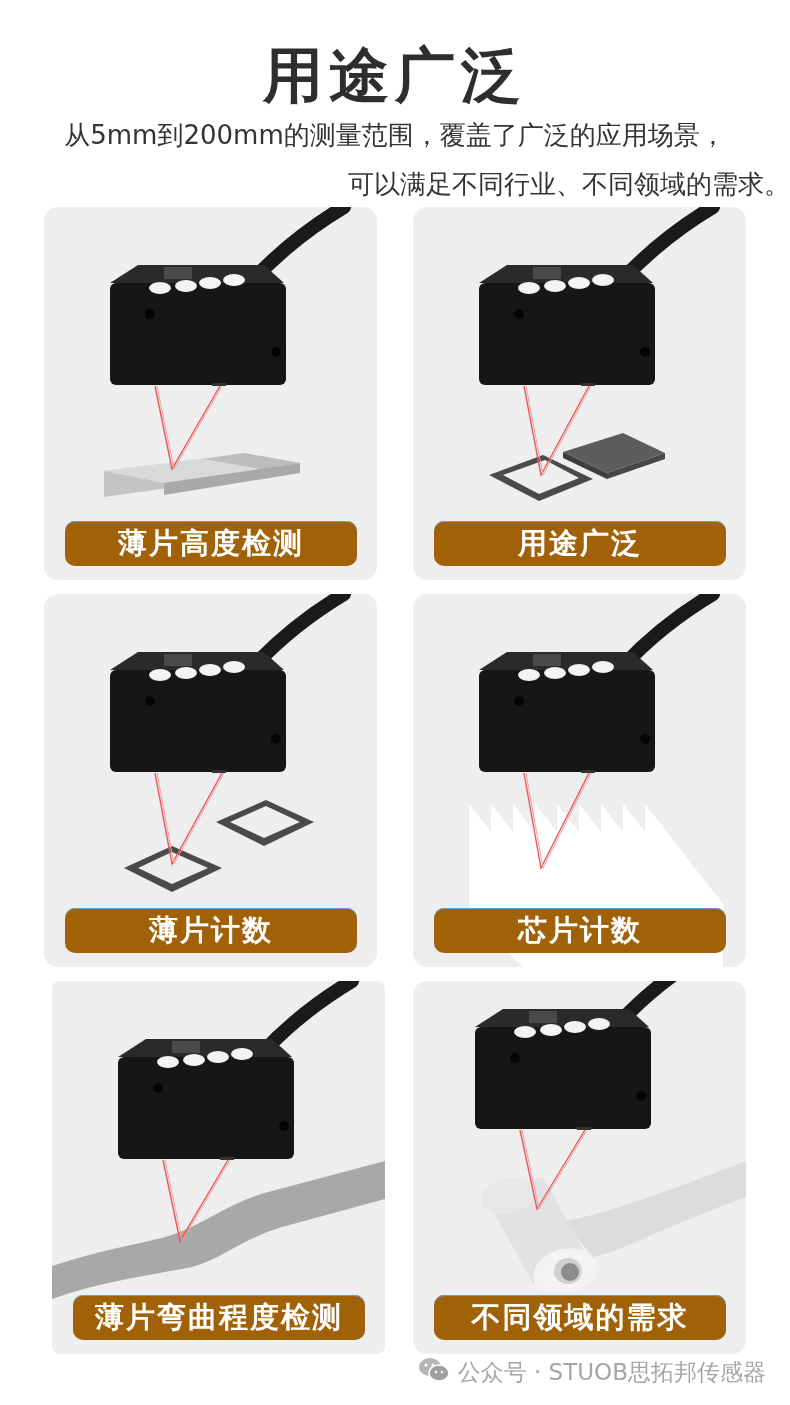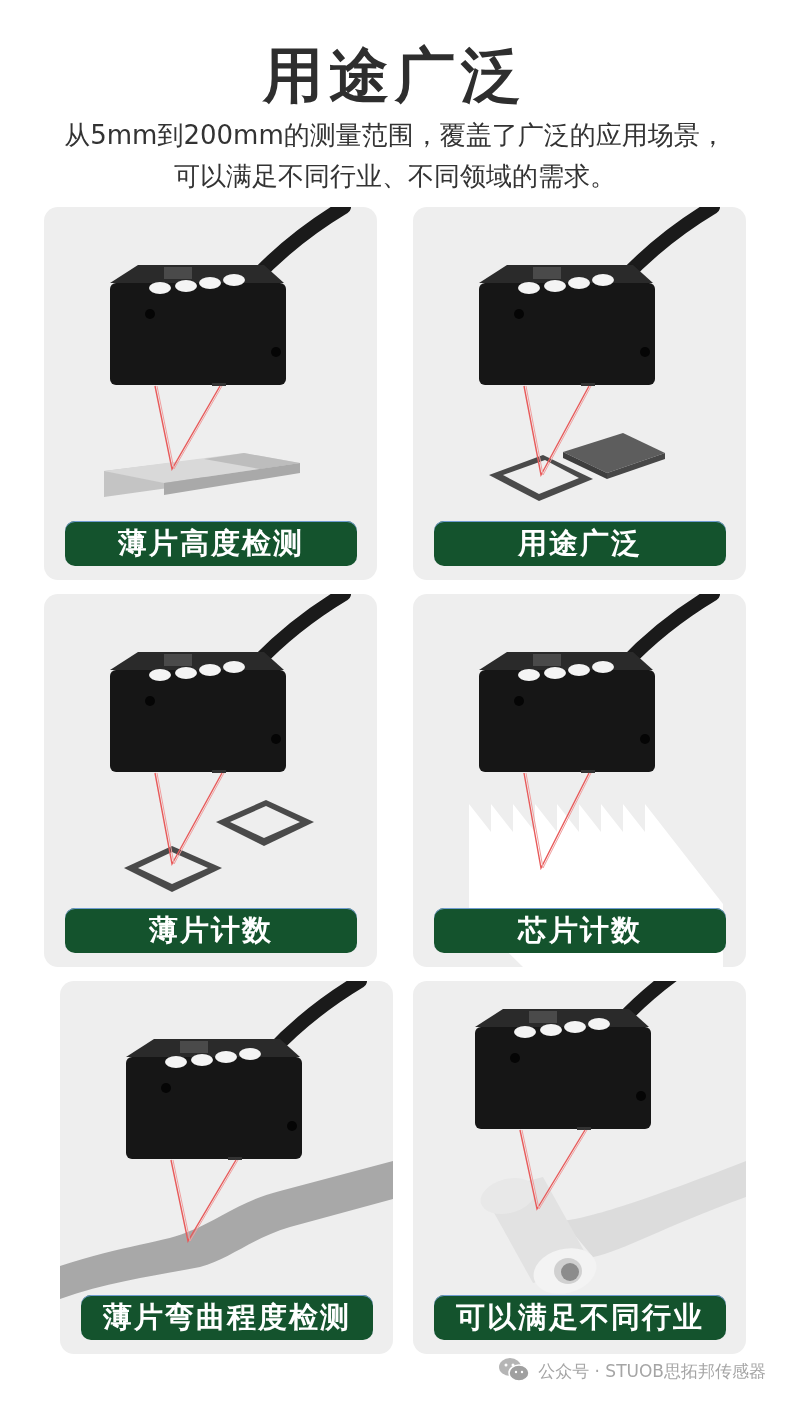--- a/index.html
+++ b/index.html
@@ -2,28 +2,28 @@
 <html><head>
 <meta charset="utf-8">
 <style>
   html, body { margin:0; padding:0; }
   body { width:790px; height:1405px; background:#ffffff; position:relative; overflow:hidden;
          font-family:"DejaVu Sans", "Liberation Sans", sans-serif; }
   .title { position:absolute; left:0; width:790px; top:38px; text-align:center;
            font-size:60px; font-weight:bold; color:#2e2e2e; letter-spacing:6px; line-height:74px; }
   .sub { position:absolute; left:0; width:790px; text-align:center; font-size:26px; color:#333333; line-height:34px; }
   .sub1 { top:118px; }
-  .sub2 { top:159px; }
+  .sub2 { top:167px;text-align:right; }
   .card { position:absolute; width:333px; height:373px; background:#eeeeee; border-radius:14px; overflow:hidden; }
   .card svg.scene { position:absolute; left:0; top:0; }
-  .label { position:absolute; left:21px; width:292px; height:45px; bottom:14px; background:#14532d;
+  .label { position:absolute; left:21px; width:292px; height:45px; bottom:14px; background:#a16207;
            border-radius:10px; color:#ffffff; font-size:29px; font-weight:bold; text-align:center; line-height:45px;
            letter-spacing:2px; box-shadow:0 1px 0 #6f9cd0 inset; }
-  .footer { position:absolute; right:24px; top:1357px; display:flex; align-items:flex-end; gap:8px;
-            color:#a5a5a5; font-size:17px; }
+  .footer { position:absolute; right:24px; top:1357px; display:flex; align-items:flex-start; gap:8px;
+            color:#a5a5a5; font-size:23px; }
   .wechat { width:32px; height:26px; position:relative; }
 </style>
 </head>
 <body>
 
 <div class="title">用途广泛</div>
 <div class="sub sub1">从5mm到200mm的测量范围，覆盖了广泛的应用场景，</div>
 <div class="sub sub2">可以满足不同行业、不同领域的需求。</div>
 
 <svg width="0" height="0" style="position:absolute">
@@ -95,21 +95,21 @@
 <div class="card" style="left:413px;top:594px;">
   <svg class="scene" width="333" height="373">
     <polygon points="56,210 78,238 78,210 100,238 100,210 122,238 122,210 144,238 144,210 166,238 166,210 188,238 188,210 210,238 210,210 232,238 232,210 310,310 310,373 110,373 56,320" fill="#ffffff"></polygon>
     <use href="#sensor"></use>
     <path d="M111,179 L128,274 L176,179" stroke="#e85a5a" stroke-width="1.4" fill="none"></path>
     <path d="M113,179 L130,274 L178,179" stroke="#f0a0a0" stroke-width="1" fill="none"></path>
   </svg>
   <div class="label">芯片计数</div>
 </div>
 
-<div class="card" style="left:60px;top:981px;">
+<div class="card" style="left:52px;top:981px;border-radius:8px;">
   <svg class="scene" width="333" height="373">
     <path d="M0,285 C60,265 110,260 130,250 C160,238 180,220 220,210 L333,180 L333,218 L230,246 C190,258 170,278 140,286 C100,294 50,300 0,318 Z" fill="#a8a8a8"></path>
     <use href="#sensor"></use>
     <path d="M111,179 L128,260 L176,179" stroke="#e85a5a" stroke-width="1.4" fill="none"></path>
     <path d="M113,179 L130,260 L178,179" stroke="#f0a0a0" stroke-width="1" fill="none"></path>
   </svg>
   <div class="label">薄片弯曲程度检测</div>
 </div>
 
 <div class="card" style="left:413px;top:981px;">
@@ -119,21 +119,21 @@
     <ellipse cx="95" cy="215" rx="28" ry="17" fill="#e8e8e8" transform="rotate(-15 95 215)"></ellipse>
     <ellipse cx="152" cy="290" rx="32" ry="22" fill="#f3f3f3" transform="rotate(-15 152 290)"></ellipse>
     <ellipse cx="155" cy="290" rx="14" ry="13" fill="#d0d0d0"></ellipse>
     <circle cx="157" cy="291" r="9" fill="#8c8c8c"></circle>
     <g transform="translate(-4,-30)">
         <use href="#sensor"></use>
       </g>
     <path d="M107,149 L124,228 L172,149" stroke="#e85a5a" stroke-width="1.4" fill="none"></path>
     <path d="M109,149 L126,228 L174,149" stroke="#f0a0a0" stroke-width="1" fill="none"></path>
   </svg>
-  <div class="label">可以满足不同行业</div>
+  <div class="label">不同领域的需求</div>
 </div>
 
 <div class="footer">
   <svg class="wechat" viewBox="0 0 32 26">
     <ellipse cx="12" cy="10" rx="11" ry="9" fill="#b5b5b5"></ellipse>
     <ellipse cx="21" cy="16" rx="10" ry="8" fill="#a0a0a0" stroke="#ffffff" stroke-width="1.5"></ellipse>
     <circle cx="8" cy="8" r="1.5" fill="#fff"></circle>
       <circle cx="15" cy="8" r="1.5" fill="#fff"></circle>
     <circle cx="18" cy="15" r="1.2" fill="#fff"></circle>
       <circle cx="24" cy="15" r="1.2" fill="#fff"></circle>

